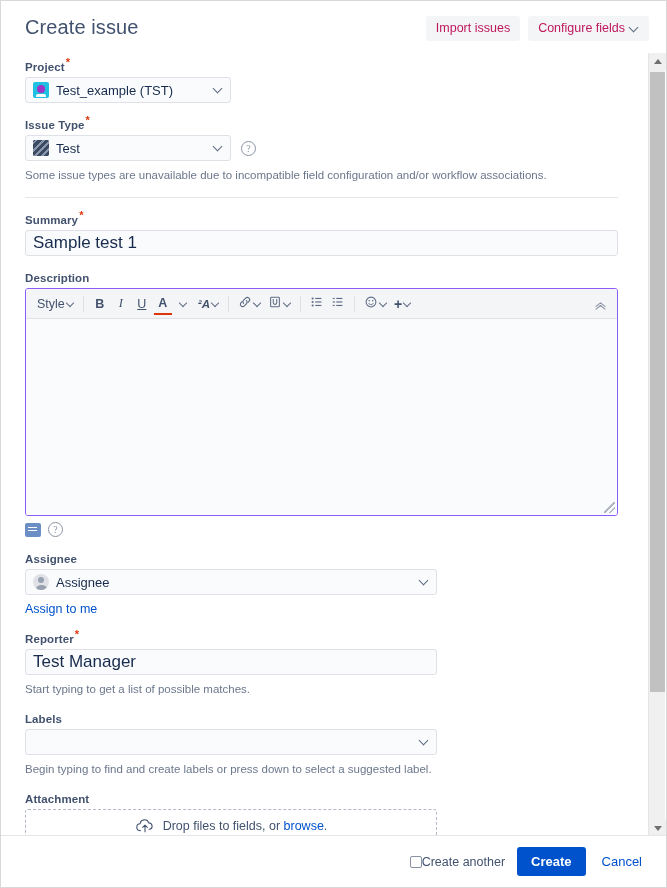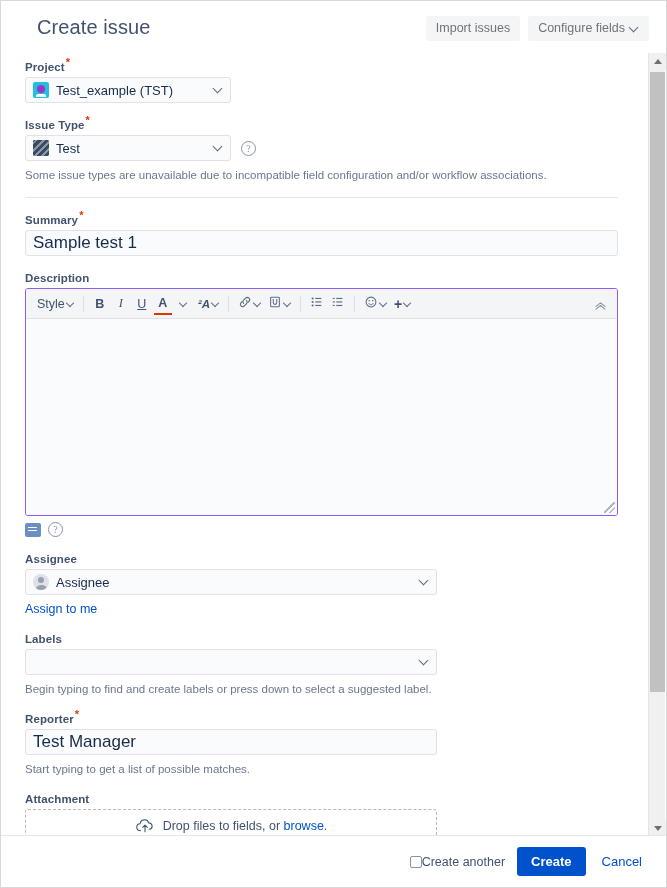--- a/index.html
+++ b/index.html
@@ -19,31 +19,31 @@
   }
 
   
   .dlg-header {
     position: absolute; left: 0; top: 0;
     width: 667px; height: 52px;
     background: #ffffff;
     display: flex; align-items: center;
   }
   .dlg-title {
-    position: absolute; left: 36px; top: 15px;
+    position: absolute; left: 24px; top: 15px;
     font-size: 20px; color: #42526e; font-weight: 400;
     letter-spacing: .1px;
   }
   .hdr-actions {
     position: absolute; right: 19px; top: 15px;
     display: flex; gap: 8px; align-items: center;
   }
   .hdr-btn {
     background: #f4f5f7; border: none; border-radius: 3px;
-    color: #737373; font-size: 12.5px;
+    color: #be185d; font-size: 12.5px;
     font-family: "Liberation Sans", sans-serif;
     padding: 6px 10px; cursor: pointer; line-height: 1;
     display: flex; align-items: center; gap: 5px;
     white-space: nowrap;
   }
   .chev { display: inline-block; width: 9px; height: 9px; position: relative; }
   .chev::after {
     content: ""; position: absolute; left: 0; top: 0;
     width: 6px; height: 6px;
     border-right: 1.4px solid #5e6c84; border-bottom: 1.4px solid #5e6c84;
@@ -455,34 +455,34 @@
         <label class="lbl">Assignee</label>
         <div class="select-box w412">
           <span class="avatar-icon"></span>
           <span class="val">Assignee</span>
           <span class="select-caret"></span>
         </div>
         <a class="link" style="margin-top:7px">Assign to me</a>
       </div>
 
       <div class="field" style="margin-top:16px">
-        <label class="lbl">Labels</label>
-        <div class="select-box w412">
-          <span class="val"></span>
-          <span class="select-caret"></span>
-        </div>
-        <div class="hint">Begin typing to find and create labels or press down to select a suggested label.</div>
-      </div>
-
-      <div class="field" style="margin-top:16px">
         <label class="lbl">
           <span>Reporter</span><span class="req">*</span>
         </label>
         <input class="text-input w412" type="text" value="Test Manager" style="">
         <div class="hint">Start typing to get a list of possible matches.</div>
+      </div>
+
+      <div class="field" style="margin-top:16px">
+        <label class="lbl">Labels</label>
+        <div class="select-box w412">
+          <span class="val"></span>
+          <span class="select-caret"></span>
+        </div>
+        <div class="hint">Begin typing to find and create labels or press down to select a suggested label.</div>
       </div>
 
       <div class="field" style="margin-top:16px">
         <label class="lbl">Attachment</label>
         <div class="dropzone w412">
           <span class="cloud-ico">
             <svg width="20" height="16" viewBox="0 0 22 18">
               <path d="M5.8 14.2a3.9 3.9 0 0 1-.3-7.8 5 5 0 0 1 9.7-.9 3.6 3.6 0 0 1 .4 7.2" fill="none" stroke="#42526e" stroke-width="1.2" stroke-linecap="round"></path>
               <path d="M11 15.5V8.2M8.4 10.6L11 8l2.6 2.6" fill="none" stroke="#42526e" stroke-width="1.2" stroke-linecap="round" stroke-linejoin="round"></path>
             </svg>

